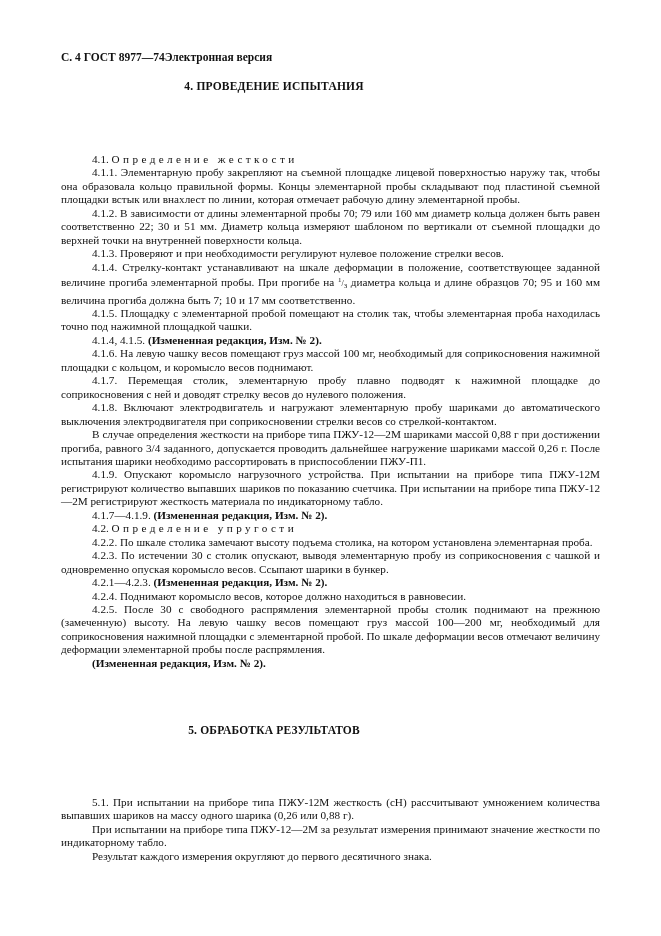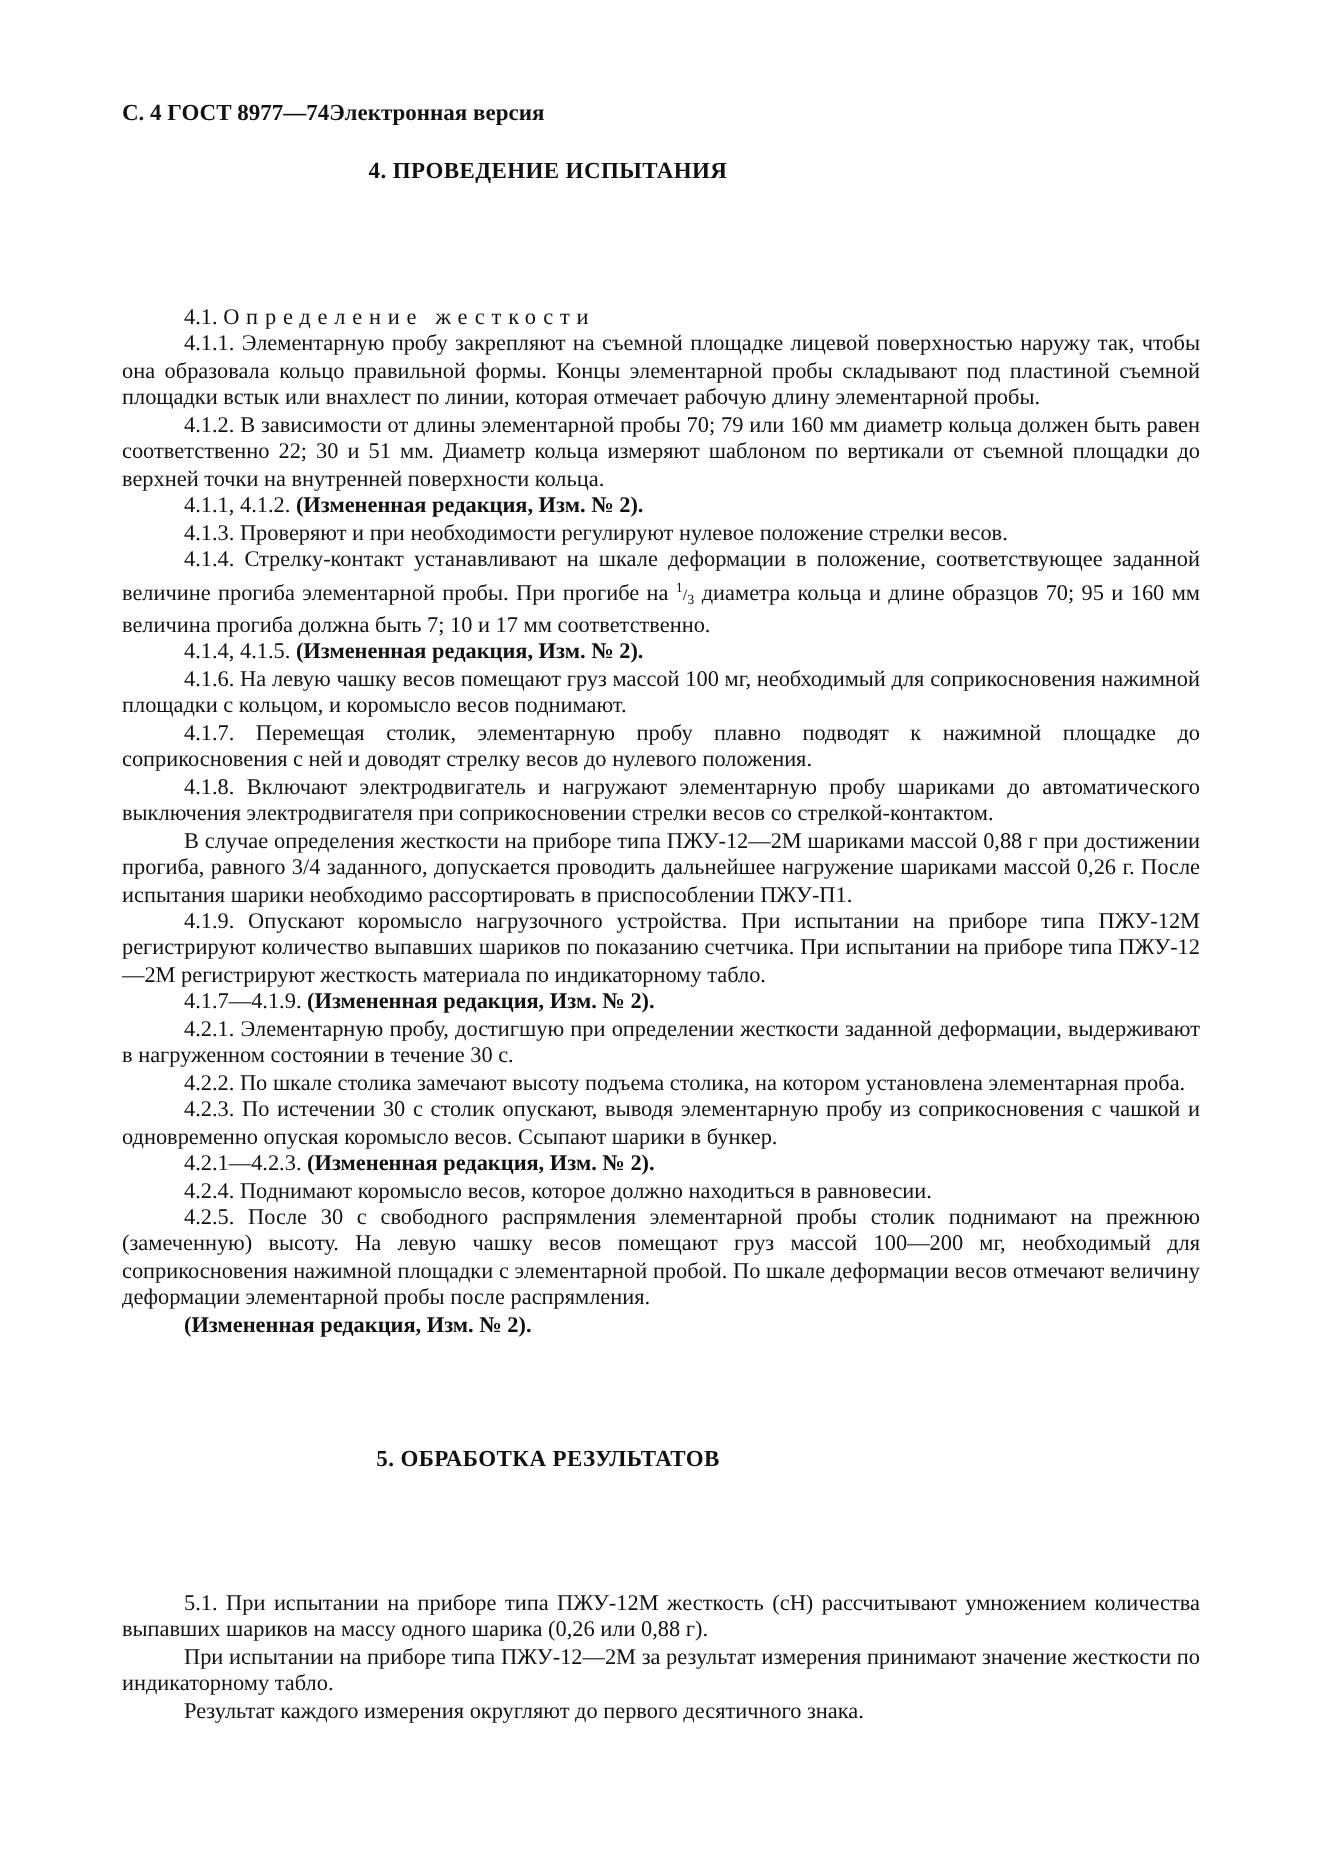--- a/index.html
+++ b/index.html
@@ -35,31 +35,31 @@
   <span>С. 4 ГОСТ 8977—74</span>
   <span>Электронная версия</span>
 </div>
 
 <div class="section-title" style="top:80px;">4. ПРОВЕДЕНИЕ ИСПЫТАНИЯ</div>
 
 <div class="body-block" style="top:117px;">
   <p class="p"><span>4.1.</span> <span class="spaced">Определение жесткости</span></p>
   <p class="p">4.1.1. Элементарную пробу закрепляют на съемной площадке лицевой поверхностью наружу так, чтобы она образовала кольцо правильной формы. Концы элементарной пробы складывают под пластиной съемной площадки встык или внахлест по линии, которая отмечает рабочую длину элементарной пробы.</p>
   <p class="p">4.1.2. В зависимости от длины элементарной пробы 70; 79 или 160 мм диаметр кольца должен быть равен соответственно 22; 30 и 51 мм. Диаметр кольца измеряют шаблоном по вертикали от съемной площадки до верхней точки на внутренней поверхности кольца.</p>
-  <p class="p"><span>4.1.1, 4.1.2.</span> <span class="bold">(Измененная редакция, Изм. № 2).</span></p>
   <p class="p">4.1.3. Проверяют и при необходимости регулируют нулевое положение стрелки весов.</p>
   <p class="p"><span>4.1.4. Стрелку-контакт устанавливают на шкале деформации в положение, соответствующее заданной величине прогиба элементарной пробы. При прогибе на </span><span class="frac"><sup>1</sup>/<sub>3</sub></span><span> диаметра кольца и длине образцов 70; 95 и 160 мм величина прогиба должна быть 7; 10 и 17 мм соответственно.</span></p>
+  <p class="p">4.1.5. Площадку с элементарной пробой помещают на столик так, чтобы элементарная проба находилась точно под нажимной площадкой чашки.</p>
   <p class="p"><span>4.1.4, 4.1.5.</span> <span class="bold">(Измененная редакция, Изм. № 2).</span></p>
   <p class="p">4.1.6. На левую чашку весов помещают груз массой 100 мг, необходимый для соприкосновения нажимной площадки с кольцом, и коромысло весов поднимают.</p>
   <p class="p">4.1.7. Перемещая столик, элементарную пробу плавно подводят к нажимной площадке до соприкосновения с ней и доводят стрелку весов до нулевого положения.</p>
   <p class="p">4.1.8. Включают электродвигатель и нагружают элементарную пробу шариками до автоматического выключения электродвигателя при соприкосновении стрелки весов со стрелкой-контактом.</p>
   <p class="p">В случае определения жесткости на приборе типа ПЖУ-12—2М шариками массой 0,88 г при достижении прогиба, равного 3/4 заданного, допускается проводить дальнейшее нагружение шариками массой 0,26 г.  После испытания шарики необходимо рассортировать в приспособлении ПЖУ-П1.</p>
   <p class="p">4.1.9. Опускают коромысло нагрузочного устройства.  При  испытании на приборе типа ПЖУ-12М регистрируют количество выпавших шариков по показанию счетчика. При испытании на приборе типа ПЖУ-12—2М регистрируют жесткость материала по индикаторному табло.</p>
   <p class="p"><span>4.1.7—4.1.9.</span> <span class="bold">(Измененная редакция, Изм. № 2).</span></p>
-  <p class="p">4.2.1. Элементарную пробу, достигшую при определении жесткости заданной деформации, выдерживают в нагруженном состоянии в течение 30 с.</p>
+  <p class="p"><span>4.2.</span> <span class="spaced">Определение упругости</span></p>
   <p class="p">4.2.2. По шкале столика замечают высоту подъема столика, на котором установлена элементарная проба.</p>
   <p class="p">4.2.3. По истечении 30 с столик опускают, выводя элементарную пробу из соприкосновения с чашкой и одновременно опуская коромысло весов. Ссыпают шарики в бункер.</p>
   <p class="p"><span>4.2.1—4.2.3.</span> <span class="bold">(Измененная редакция, Изм. № 2).</span></p>
   <p class="p">4.2.4. Поднимают коромысло весов, которое должно находиться в равновесии.</p>
   <p class="p">4.2.5. После 30 с свободного распрямления элементарной пробы столик поднимают на прежнюю (замеченную) высоту. На левую чашку весов помещают груз массой 100—200 мг, необходимый для соприкосновения нажимной площадки с элементарной пробой. По шкале деформации весов отмечают величину деформации элементарной пробы после распрямления.</p>
   <p class="p bold">(Измененная редакция, Изм. № 2).</p>
 </div>
 
 <div class="section-title" style="top:724px;">5. ОБРАБОТКА РЕЗУЛЬТАТОВ</div>
 

